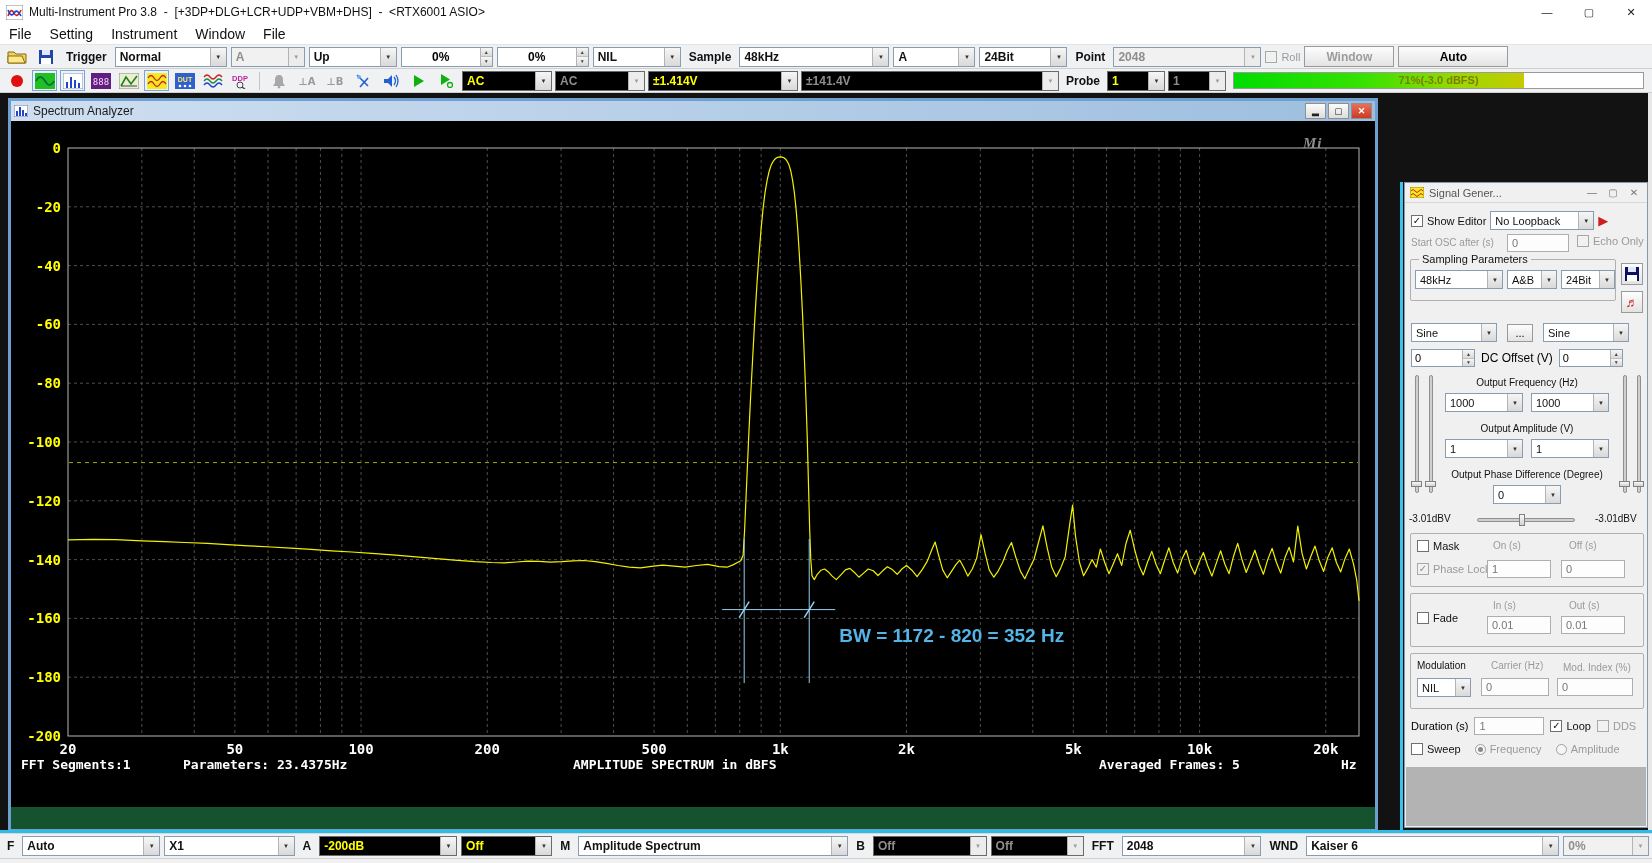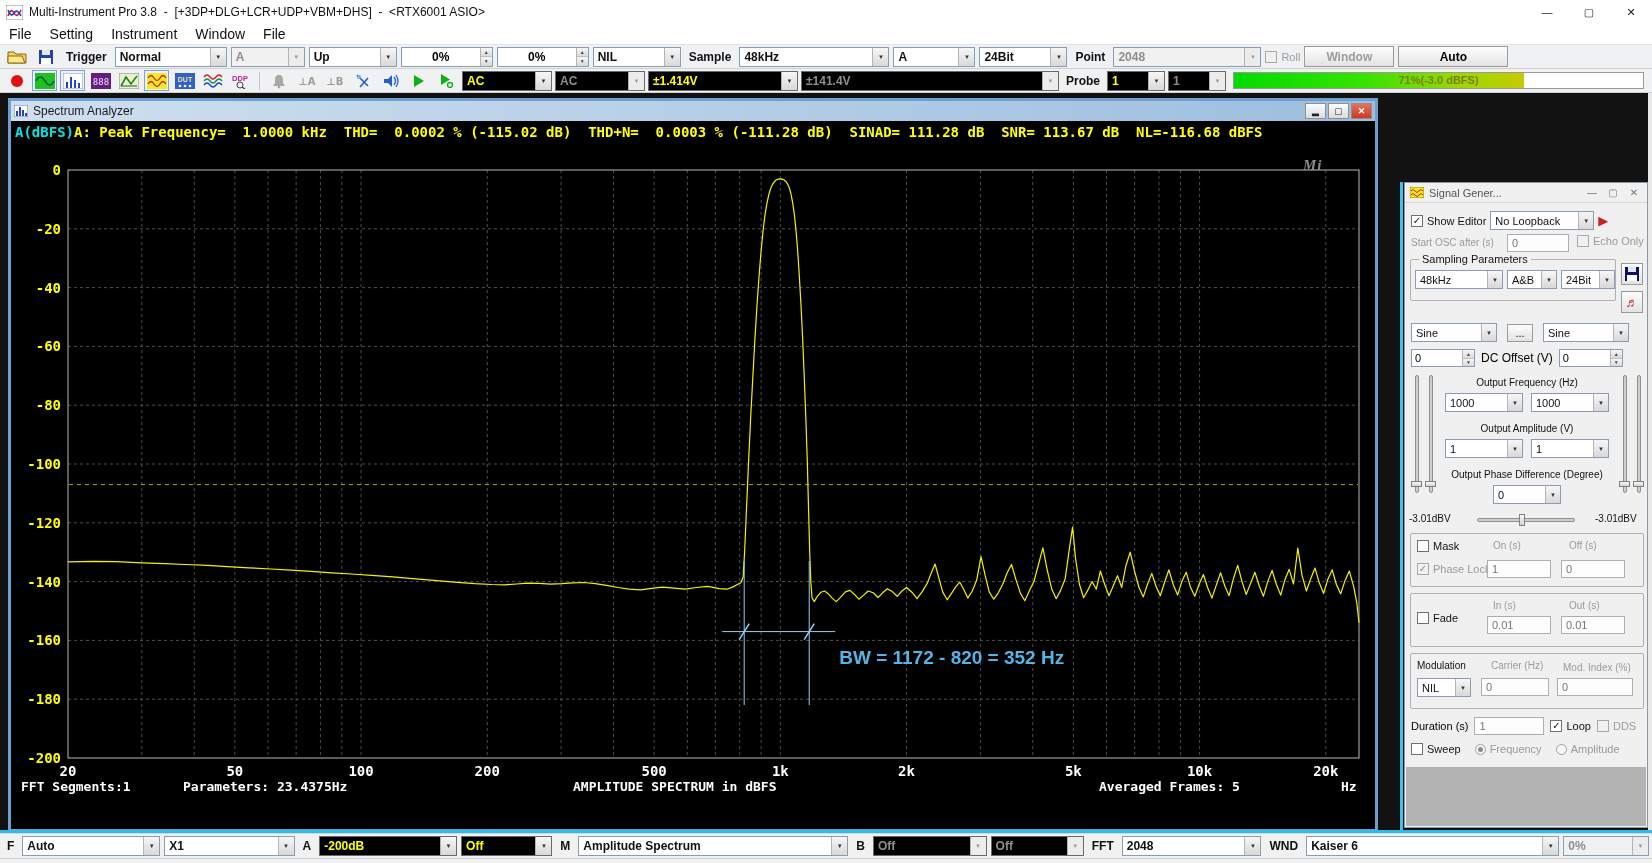--- a/index.html
+++ b/index.html
@@ -364,24 +364,20 @@
             <rect x="2" y="6" width="2" height="5" fill="#2244cc"></rect>
             <rect x="5" y="2" width="2" height="9" fill="#2244cc"></rect>
             <rect x="8" y="5" width="2" height="6" fill="#2244cc"></rect>
             <rect x="11" y="8" width="2" height="3" fill="#2244cc"></rect>
           </svg>
         </span>
       <span class="t">Spectrum Analyzer</span>
       <div class="swbtn">▂</div>
       <div class="swbtn">▢</div>
       <div class="swbtn close">✕</div>
-    </div>
-    <div class="sw-status">
-      <span class="cy">A(dBFS)</span>
-      <span class="yl">A: Peak Frequency=  1.0000 kHz  THD=  0.0002 % (-115.02 dB)  THD+N=  0.0003 % (-111.28 dB)  SINAD= 111.28 dB  SNR= 113.67 dB  NL=-116.68 dBFS</span>
     </div>
     <div class="sw-chart">
       <svg id="spectrum-svg" width="1362" height="652">
           <line x1="130.82930632377858" y1="27" x2="130.82930632377858" y2="615" stroke="#4d4d4d" stroke-dasharray="3,3"></line>
           <line x1="183.21203279314494" y1="27" x2="183.21203279314494" y2="615" stroke="#4d4d4d" stroke-dasharray="3,3"></line>
           <line x1="223.8432320621033" y1="27" x2="223.8432320621033" y2="615" stroke="#4d4d4d" stroke-dasharray="3,3"></line>
           <line x1="257.0413391169235" y1="27" x2="257.0413391169235" y2="615" stroke="#4d4d4d" stroke-dasharray="3,3"></line>
           <line x1="285.10993869158625" y1="27" x2="285.10993869158625" y2="615" stroke="#4d4d4d" stroke-dasharray="3,3"></line>
           <line x1="309.42406558628977" y1="27" x2="309.42406558628977" y2="615" stroke="#4d4d4d" stroke-dasharray="3,3"></line>
           <line x1="330.8706454407021" y1="27" x2="330.8706454407021" y2="615" stroke="#4d4d4d" stroke-dasharray="3,3"></line>

